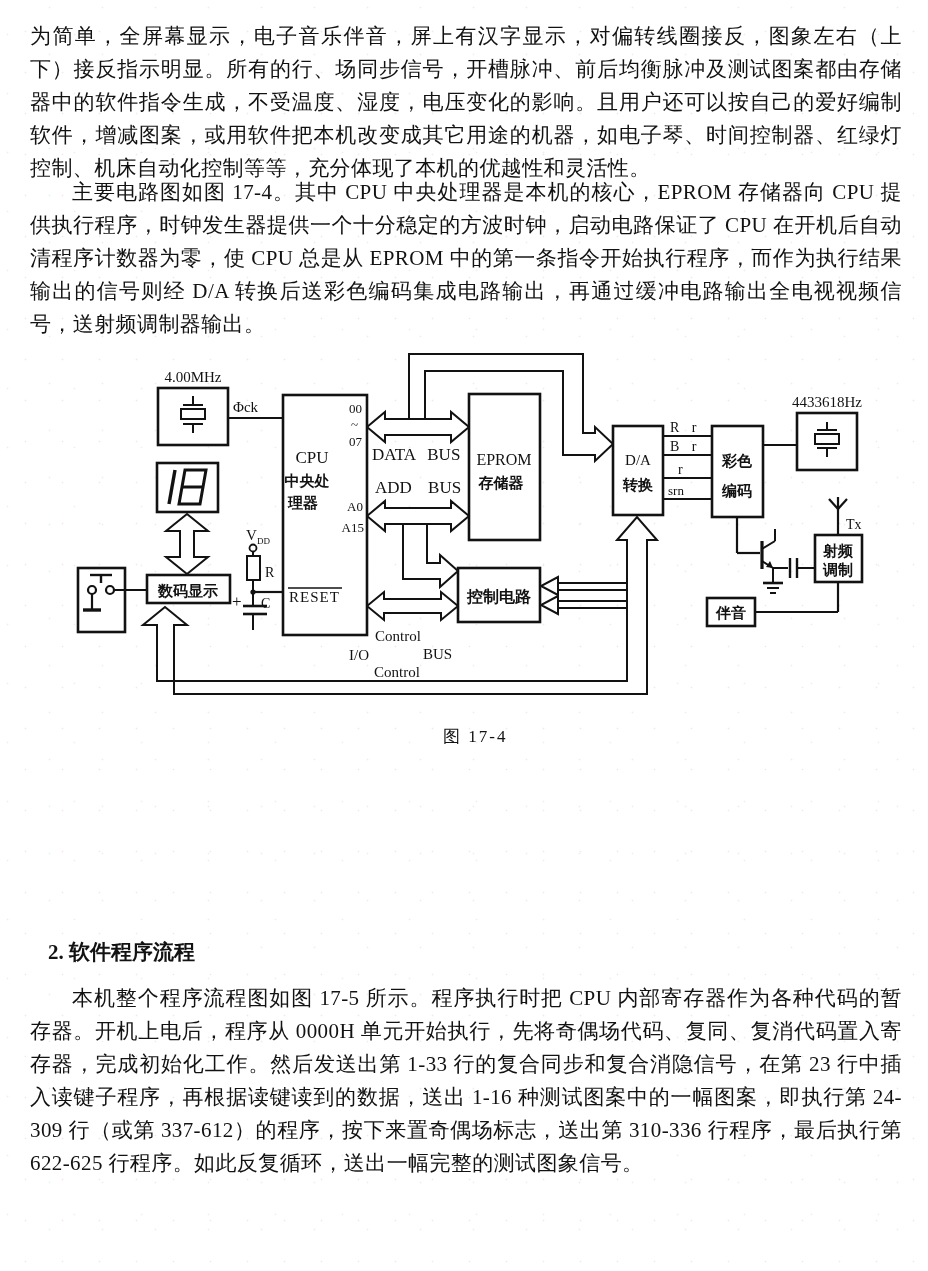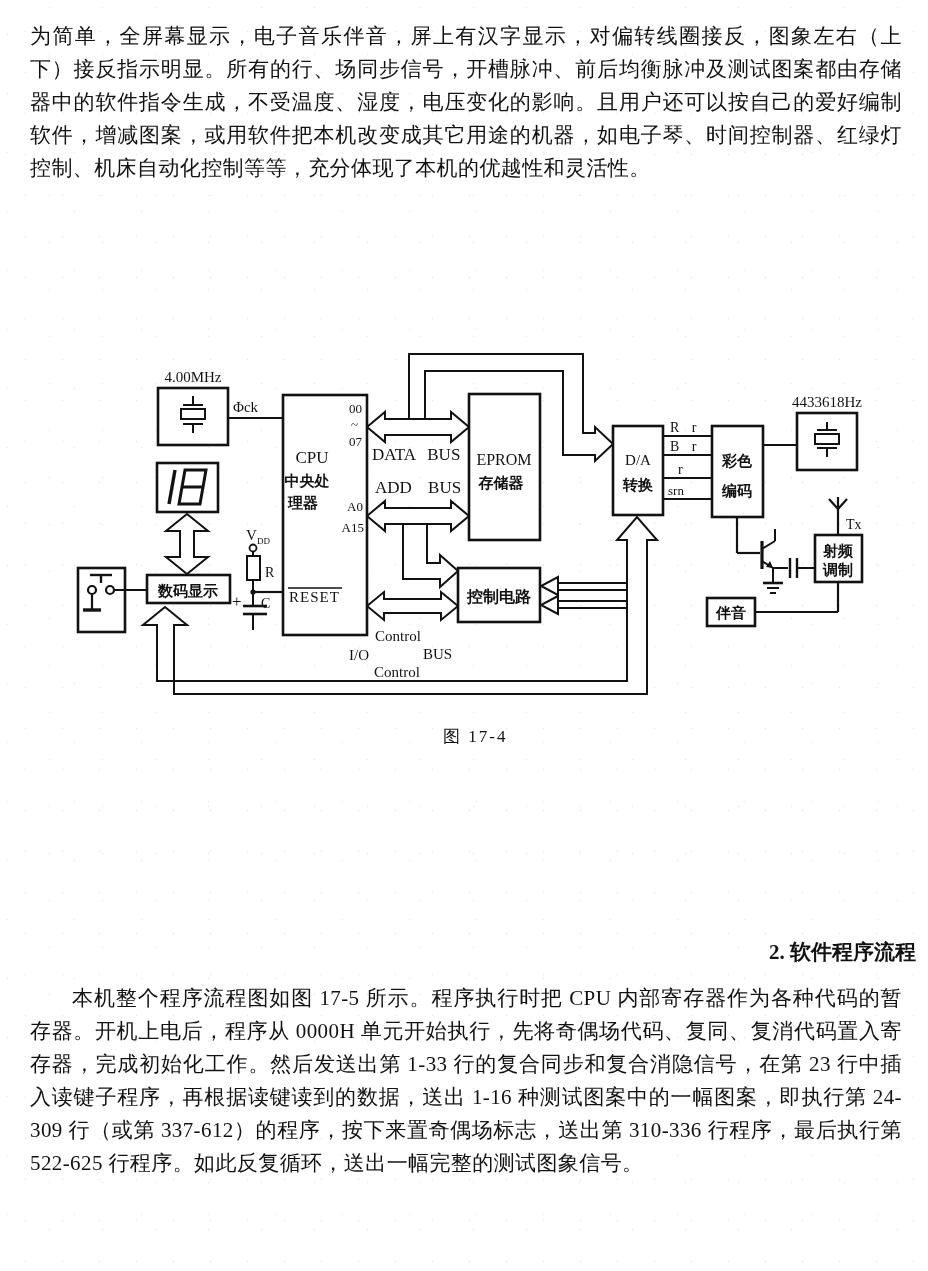--- a/index.html
+++ b/index.html
@@ -14,36 +14,37 @@
     background-position:7px 11px,23px 31px,41px 5px;
     font-family:"Liberation Serif","DejaVu Serif",serif;
     color:#121212;overflow:hidden;text-decoration:underline;
   }
   .para{
     position:absolute;left:30px;width:872px;
     font-size:21px;line-height:33px;letter-spacing:.4px;
     text-align:justify;text-align-last:left;
   }
   .indent{text-indent:42px;}
-  .heading{position:absolute;left:44px;width:872px;font-size:21px;line-height:33px;
-    font-weight:bold;text-indent:18px;text-align:right;}
+  .heading{position:absolute;left:30px;width:872px;font-size:21px;line-height:33px;
+    font-weight:bold;text-indent:18px;}
   .fig{position:absolute;left:0;top:345px;}
   svg text{fill:#121212;font-family:"Liberation Serif","DejaVu Serif",serif;}
   svg .zh{font-weight:700;}
   svg .ln{stroke:#121212;fill:none;}
   svg .box{stroke:#121212;stroke-width:2.6;fill:#ffffff;}
   svg .bus{stroke:#121212;stroke-width:2;fill:#ffffff;}
 </style>
 </head>
 <body>
 
 <div class="page">
 
   <div class="para" style="top:20px">为简单，全屏幕显示，电子音乐伴音，屏上有汉字显示，对偏转线圈接反，图象左右（上下）接反指示明显。所有的行、场同步信号，开槽脉冲、前后均衡脉冲及测试图案都由存储器中的软件指令生成，不受温度、湿度，电压变化的影响。且用户还可以按自己的爱好编制软件，增减图案，或用软件把本机改变成其它用途的机器，如电子琴、时间控制器、红绿灯控制、机床自动化控制等等，充分体现了本机的优越性和灵活性。</div>
 
+  <div class="para indent" style="top:176px">主要电路图如图 17-4。其中 CPU 中央处理器是本机的核心，EPROM 存储器向 CPU 提供执行程序，时钟发生器提供一个十分稳定的方波时钟，启动电路保证了 CPU 在开机后自动清程序计数器为零，使 CPU 总是从 EPROM 中的第一条指令开始执行程序，而作为执行结果输出的信号则经 D/A 转换后送彩色编码集成电路输出，再通过缓冲电路输出全电视视频信号，送射频调制器输出。</div>
 
   <svg class="fig" width="928" height="400" viewBox="0 345 928 400">
 
     <polygon class="bus" points="409,419 409,354 583,354 583,433 595,433 595,427 613,444 595,461 595,455 563,455 563,371 425,371 425,419"></polygon>
 
     <polygon class="bus" points="165,607 143,625 157,625 157,681 627,681 627,540 617,540 637,517 657,540 647,540 647,694 174,694 174,625 187,625"></polygon>
 
     <polygon class="bus" points="367,427 385,412 385,419 451,419 451,412 469,427 451,442 451,435 385,435 385,442"></polygon>
 
     <polygon class="bus" points="367,516 385,501 385,508 451,508 451,501 469,516 451,531 451,524 385,524 385,531"></polygon>
@@ -226,16 +227,16 @@
       <line class="ln" stroke-width="2.2" x1="755" y1="612" x2="838" y2="612"></line>
       <line class="ln" stroke-width="2.2" x1="838" y1="612" x2="838" y2="582"></line>
     </g>
 
     <text x="443" y="742" font-size="17" letter-spacing="2">图 17-4</text>
   </svg>
 
 
   <div class="heading" style="top:936px">2. 软件程序流程</div>
 
-  <div class="para indent" style="top:982px">本机整个程序流程图如图 17-5 所示。程序执行时把 CPU 内部寄存器作为各种代码的暂存器。开机上电后，程序从 0000H 单元开始执行，先将奇偶场代码、复同、复消代码置入寄存器，完成初始化工作。然后发送出第 1-33 行的复合同步和复合消隐信号，在第 23 行中插入读键子程序，再根据读键读到的数据，送出 1-16 种测试图案中的一幅图案，即执行第 24-309 行（或第 337-612）的程序，按下来置奇偶场标志，送出第 310-336 行程序，最后执行第 522-625 行程序。如此反复循环，送出一幅完整的测试图象信号。</div>
+  <div class="para indent" style="top:982px">本机整个程序流程图如图 17-5 所示。程序执行时把 CPU 内部寄存器作为各种代码的暂存器。开机上电后，程序从 0000H 单元开始执行，先将奇偶场代码、复同、复消代码置入寄存器，完成初始化工作。然后发送出第 1-33 行的复合同步和复合消隐信号，在第 23 行中插入读键子程序，再根据读键读到的数据，送出 1-16 种测试图案中的一幅图案，即执行第 24-309 行（或第 337-612）的程序，按下来置奇偶场标志，送出第 310-336 行程序，最后执行第 622-625 行程序。如此反复循环，送出一幅完整的测试图象信号。</div>
 
 
 </div>
 
 </body></html>

